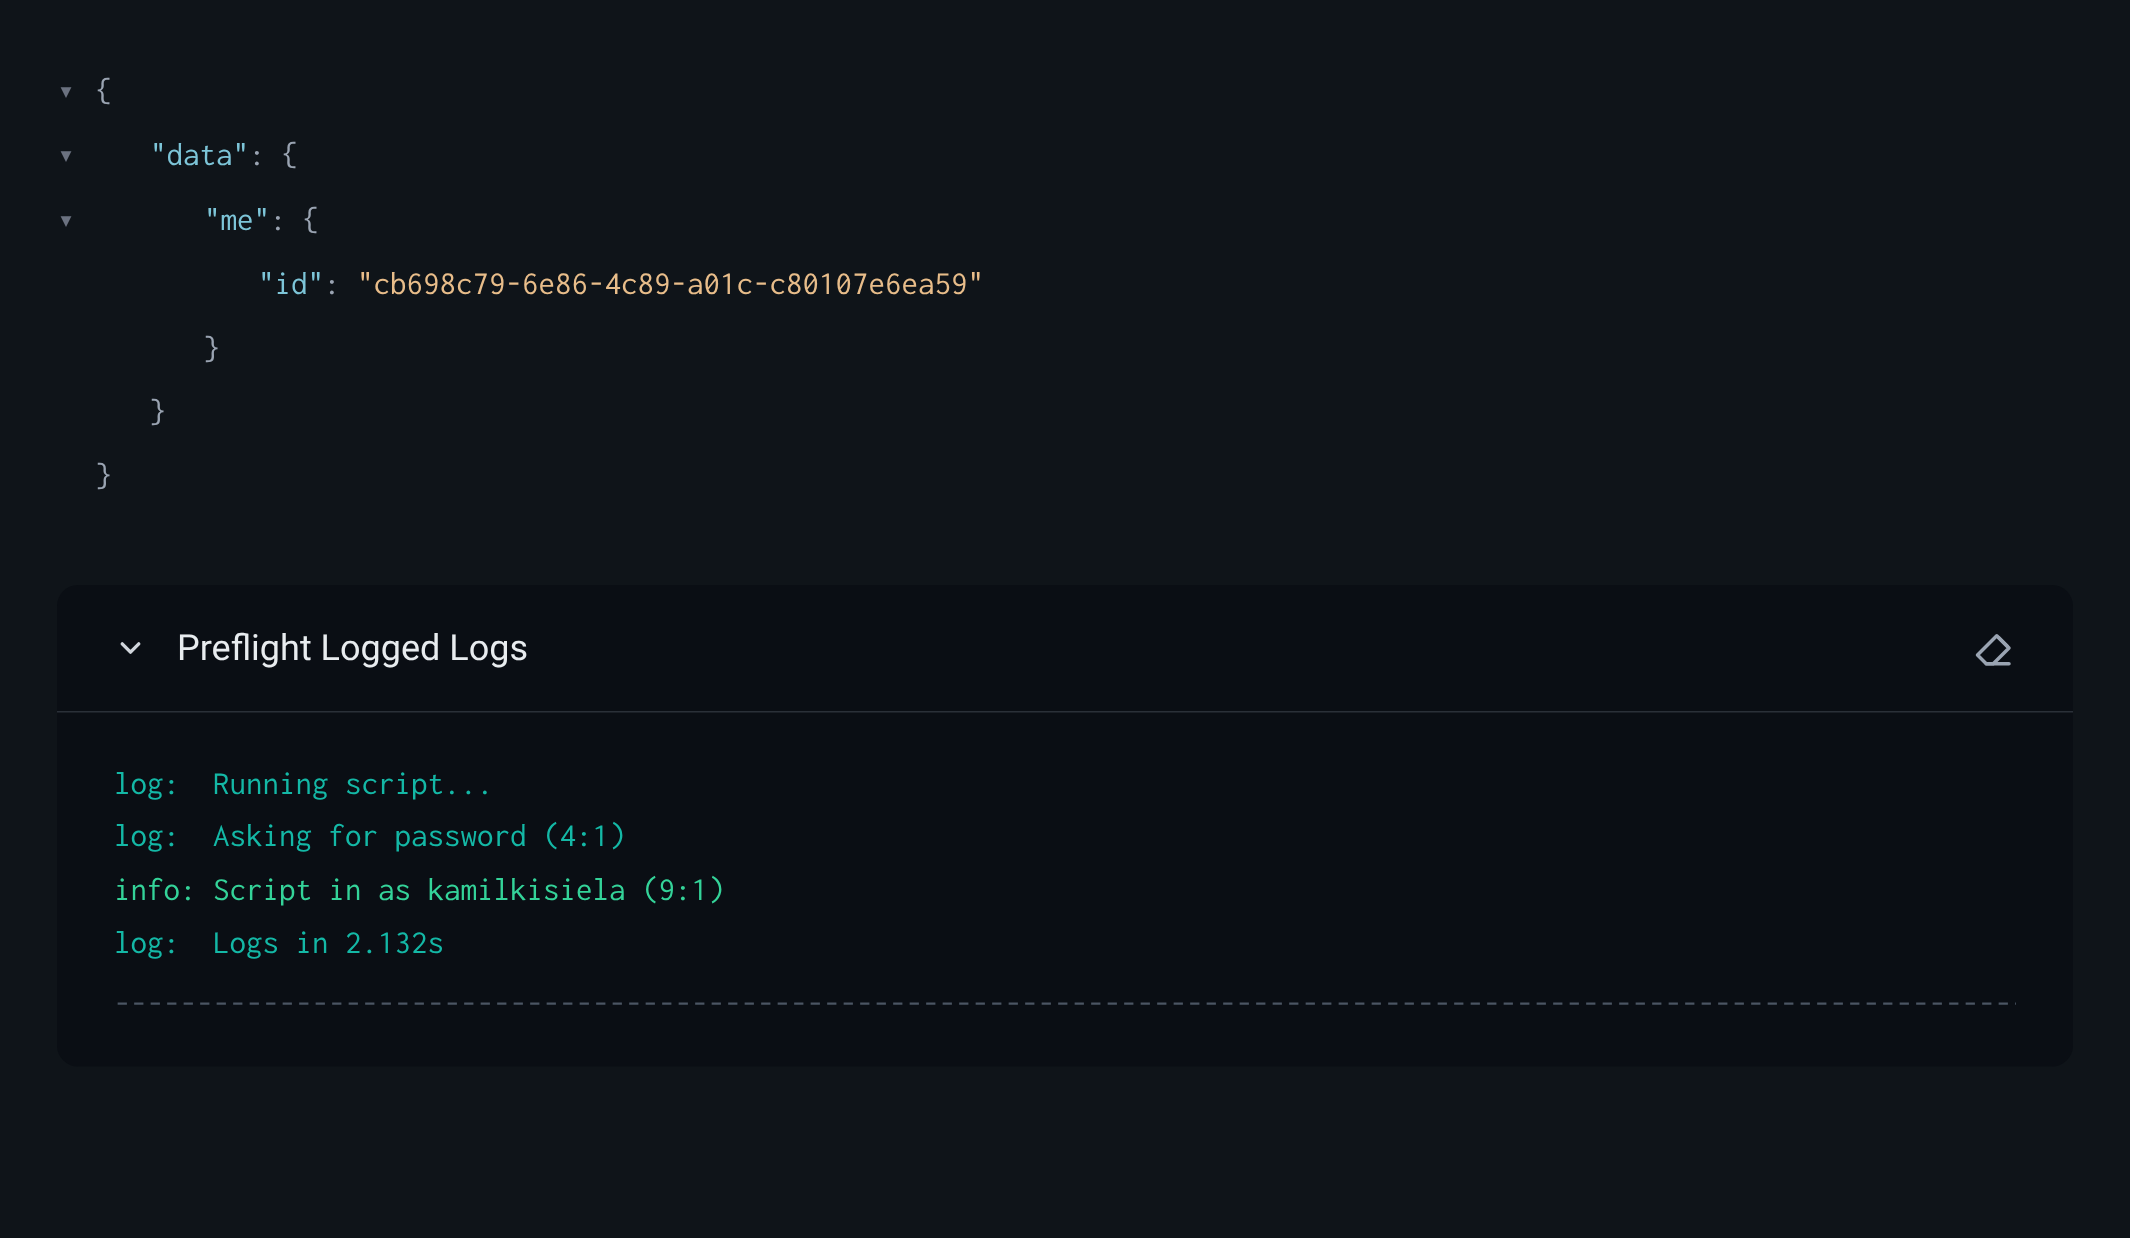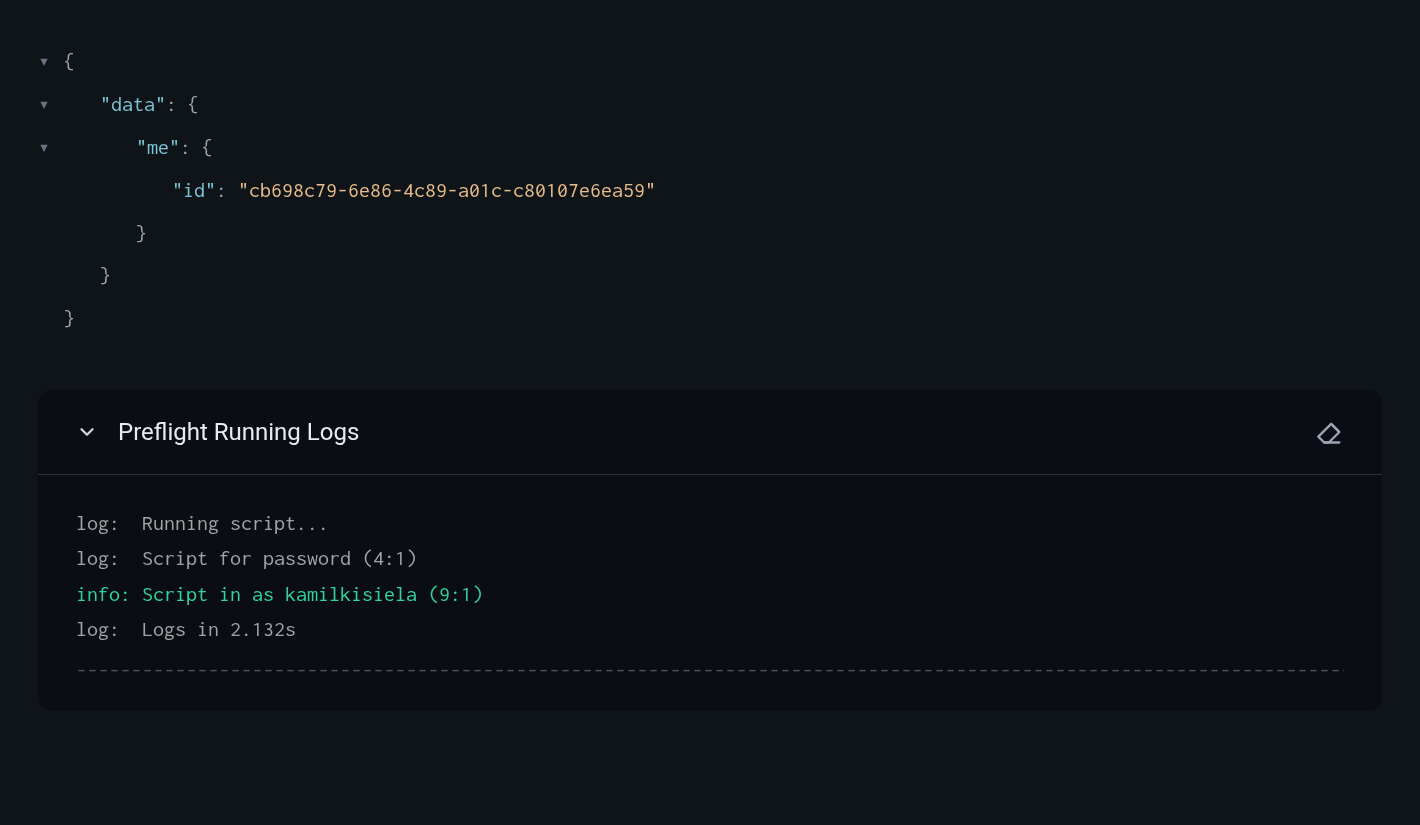--- a/index.html
+++ b/index.html
@@ -80,21 +80,21 @@
       width: 28px;
       height: 28px;
       color: #9aa4b2;
     }
     .logs-body {
       padding: 30px 38px 30px 38px;
     }
     .log-line {
       line-height: 1.6;
       font-size: 22px;
-      color: #a3a3a3;
+      color: #14b8a6;
       white-space: pre;
     }
     .log-info {
       color: #34d399;
     }
     .log-divider {
       margin-top: 12px;
       color: #4b5563;
       font-size: 22px;
       overflow: hidden;
@@ -114,29 +114,29 @@
     <div class="json-line"><span class="toggle-arrow"></span><span class="indent indent-1"></span><span class="punct">}</span></div>
     <div class="json-line"><span class="toggle-arrow"></span><span class="punct">}</span></div>
   </div>
 
 <div class="logs-panel">
   <div class="logs-header">
     <div class="logs-title-group">
       <svg class="chevron-icon" viewBox="0 0 24 24" fill="none" stroke="currentColor" stroke-width="2.5" stroke-linecap="round" stroke-linejoin="round">
         <polyline points="6 9 12 15 18 9"></polyline>
       </svg>
-      <span class="logs-title">Preflight Running Logs</span>
+      <span class="logs-title">Preflight Logged Logs</span>
     </div>
     <svg class="eraser-icon" viewBox="0 0 24 24" fill="none" stroke="currentColor" stroke-width="2" stroke-linecap="round" stroke-linejoin="round">
       <path d="M7 21 L2 16 L13 5 L20 12 L11 21 Z"></path>
       <path d="M14 6 L19 11"></path>
       <path d="M7 21 L20 21"></path>
     </svg>
   </div>
   <div class="logs-body">
 
   <div class="log-line">log:  Running script...</div>
-      <div class="log-line">log:  Script for password (4:1)</div>
+      <div class="log-line">log:  Asking for password (4:1)</div>
       <div class="log-line log-info">info: Script in as kamilkisiela (9:1)</div>
       <div class="log-line">log:  Logs in 2.132s</div>
       <div class="log-divider">------------------------------------------------------------------------------------------------------------------------------------------</div>
     </div>
 </div>
 
 </body></html>

